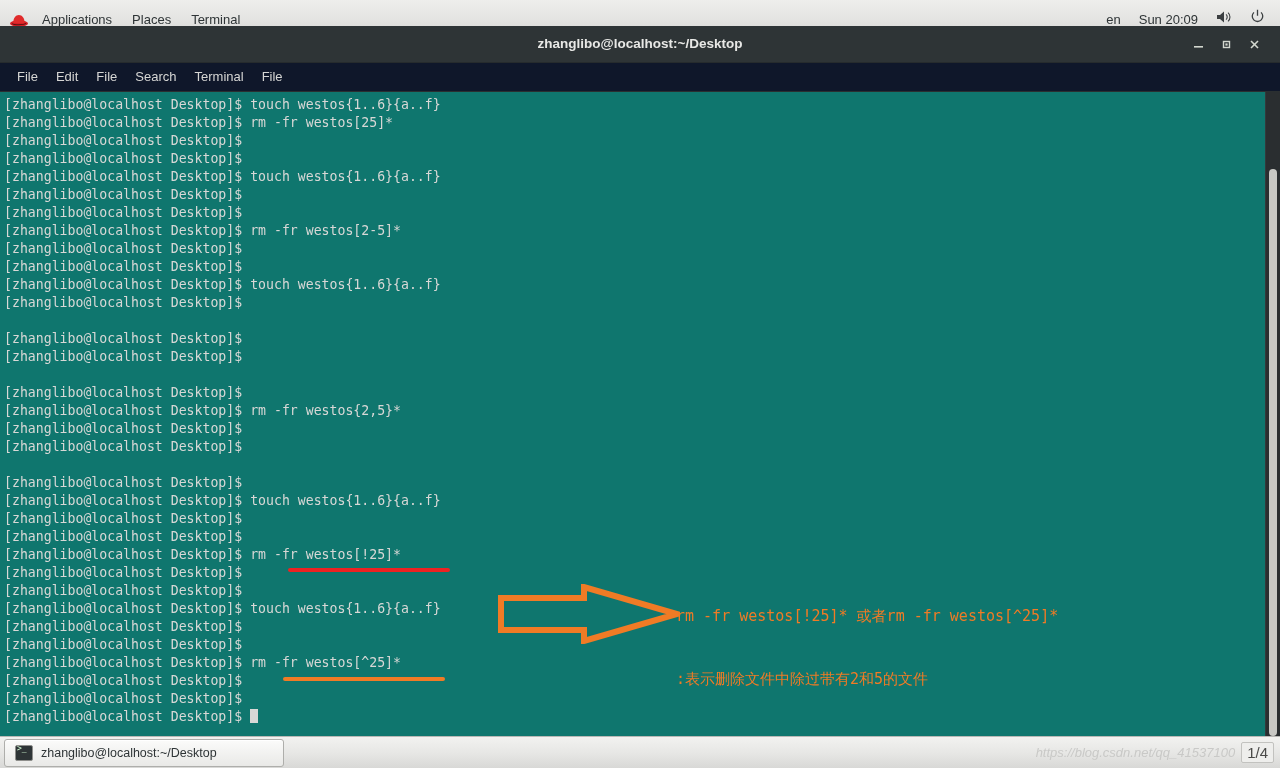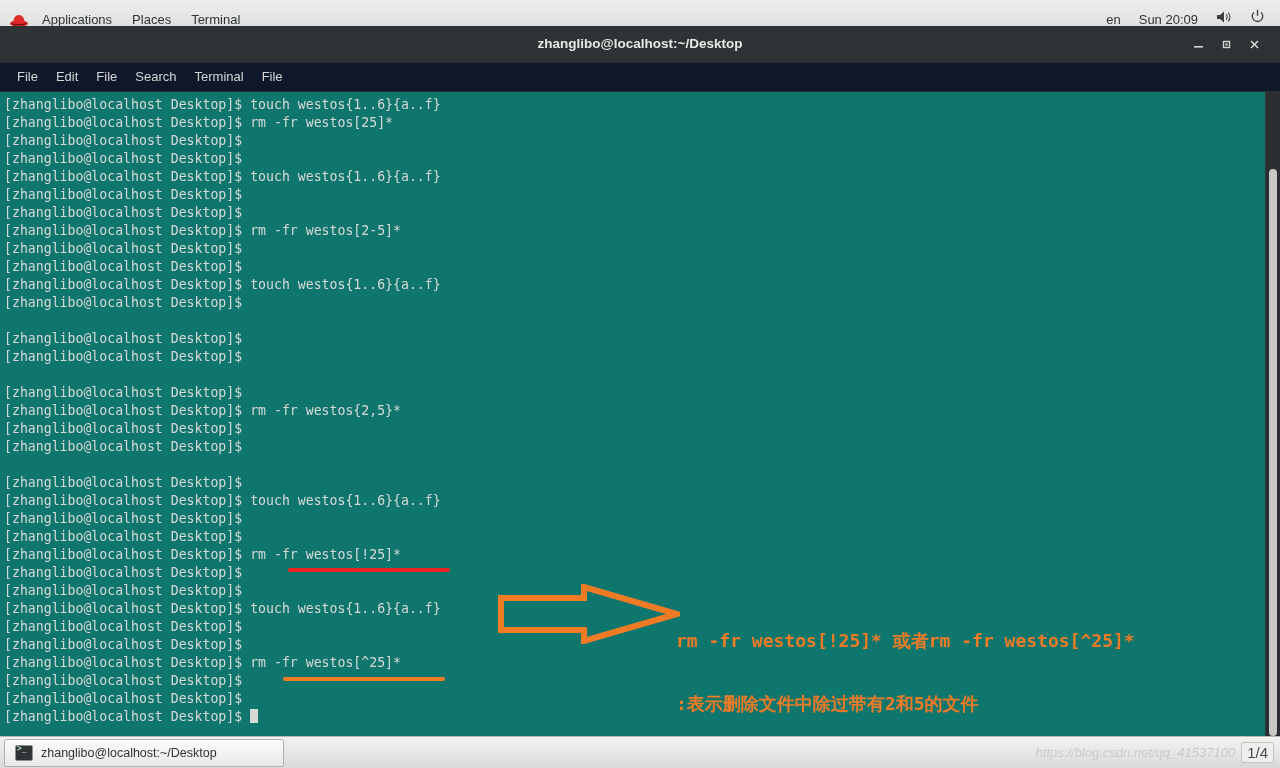--- a/index.html
+++ b/index.html
@@ -167,27 +167,26 @@
     position: absolute;
     left: 498px;
     top: 584px;
     width: 182px;
     height: 60px;
     pointer-events: none;
   }
   #annotation-text {
     position: absolute;
     left: 676px;
-    top: 588px;
+    top: 564px;
     font-family: "DejaVu Sans Mono", "Liberation Mono", monospace;
-    font-size: 18px;
+    font-size: 15px;
     line-height: 21px;
     color: #f07020;
     white-space: pre;
-    font-weight: bold;
   }
 
   
   #bottom-panel {
     position: absolute;
     left: 0; bottom: 0;
     width: 1280px; height: 32px;
     background: linear-gradient(to bottom, #f2f2f0 0%, #e6e6e4 55%, #d8d8d6 100%);
     border-top: 1px solid #b9b9b6;
     display: flex;

